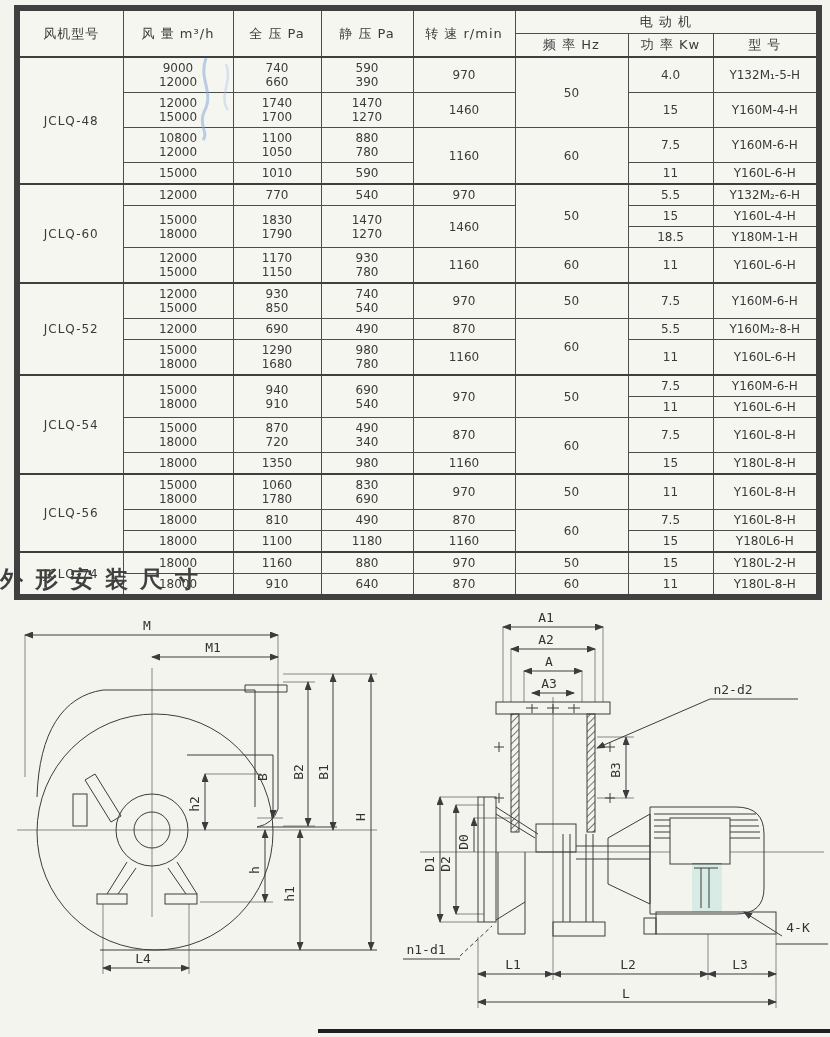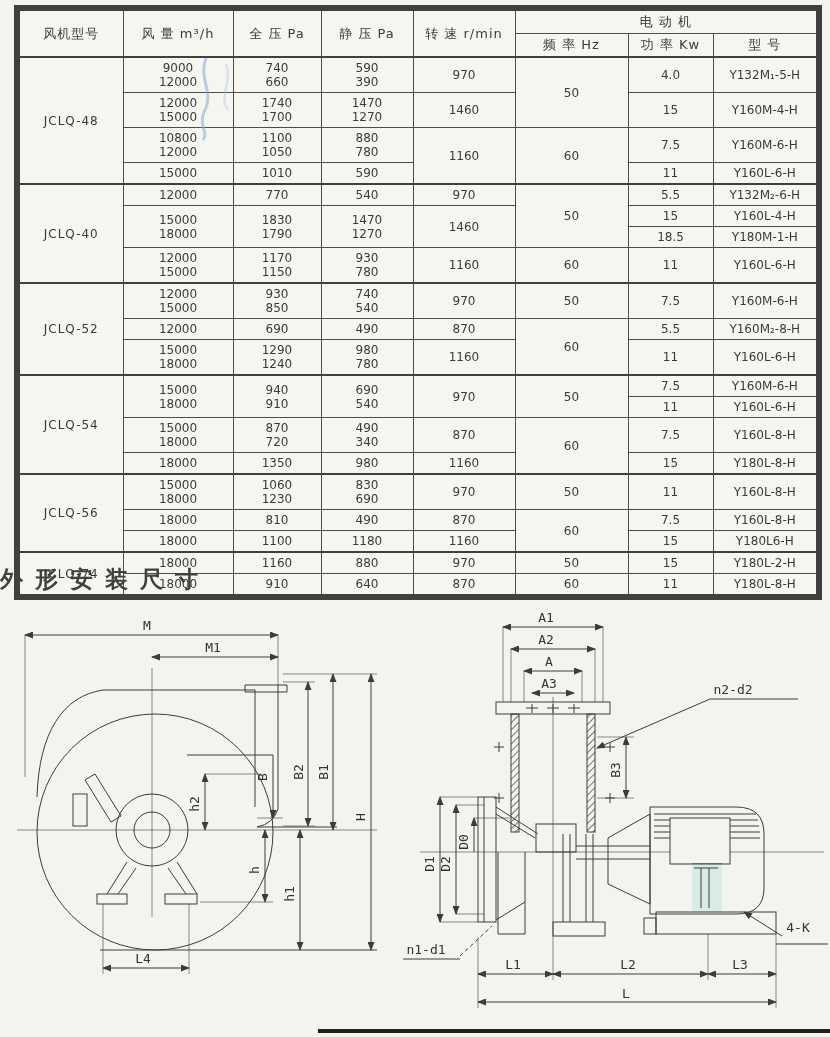--- a/index.html
+++ b/index.html
@@ -95,21 +95,21 @@
           <td>Y160M-6-H</td>
         </tr>
         <tr>
           <td>15000</td>
           <td>1010</td>
           <td>590</td>
           <td>11</td>
           <td>Y160L-6-H</td>
         </tr>
         <tr class="group-start">
-          <td rowspan="4" class="model-cell">JCLQ-40</td>
+          <td rowspan="4" class="model-cell">JCLQ-60</td>
           <td>12000</td>
           <td>770</td>
           <td>540</td>
           <td>970</td>
           <td rowspan="3">50</td>
           <td>5.5</td>
           <td>Y132M₂-6-H</td>
         </tr>
         <tr>
           <td rowspan="2">15000
@@ -157,21 +157,21 @@
           <td>490</td>
           <td>870</td>
           <td rowspan="2">60</td>
           <td>5.5</td>
           <td>Y160M₂-8-H</td>
         </tr>
         <tr>
           <td>15000
 18000</td>
           <td>1290
-1240</td>
+1680</td>
           <td>980
 780</td>
           <td>1160</td>
           <td>11</td>
           <td>Y160L-6-H</td>
         </tr>
         <tr class="group-start">
           <td rowspan="4" class="model-cell">JCLQ-54</td>
           <td rowspan="2">15000
 18000</td>
@@ -206,21 +206,21 @@
           <td>980</td>
           <td>1160</td>
           <td>15</td>
           <td>Y180L-8-H</td>
         </tr>
         <tr class="group-start">
           <td rowspan="3" class="model-cell">JCLQ-56</td>
           <td>15000
 18000</td>
           <td>1060
-1230</td>
+1780</td>
           <td>830
 690</td>
           <td>970</td>
           <td>50</td>
           <td>11</td>
           <td>Y160L-8-H</td>
         </tr>
         <tr>
           <td>18000</td>
           <td>810</td>

